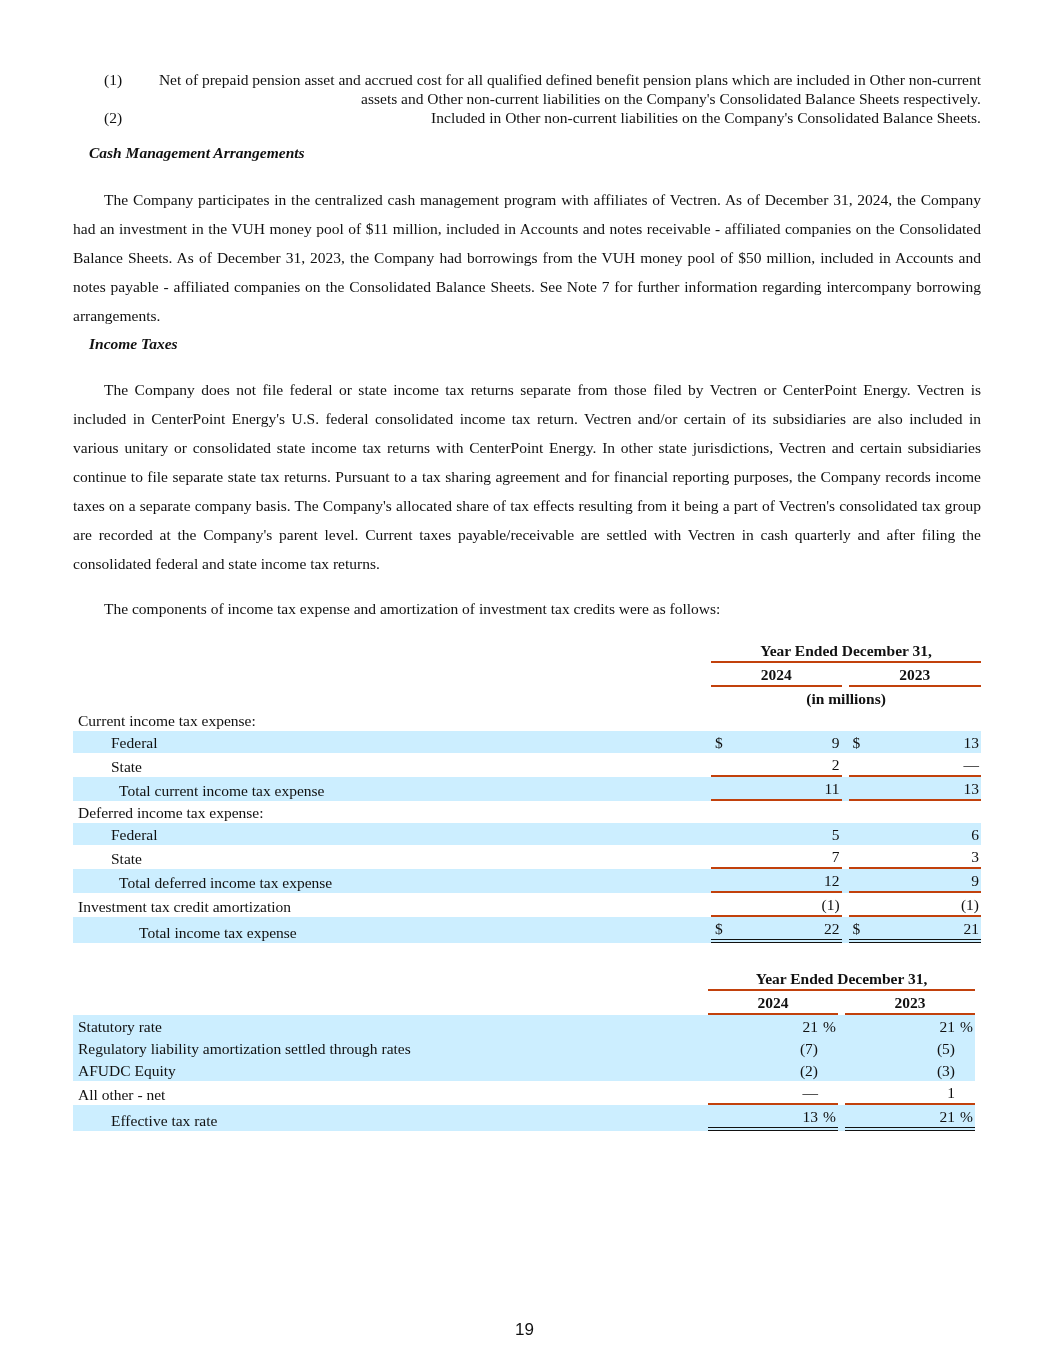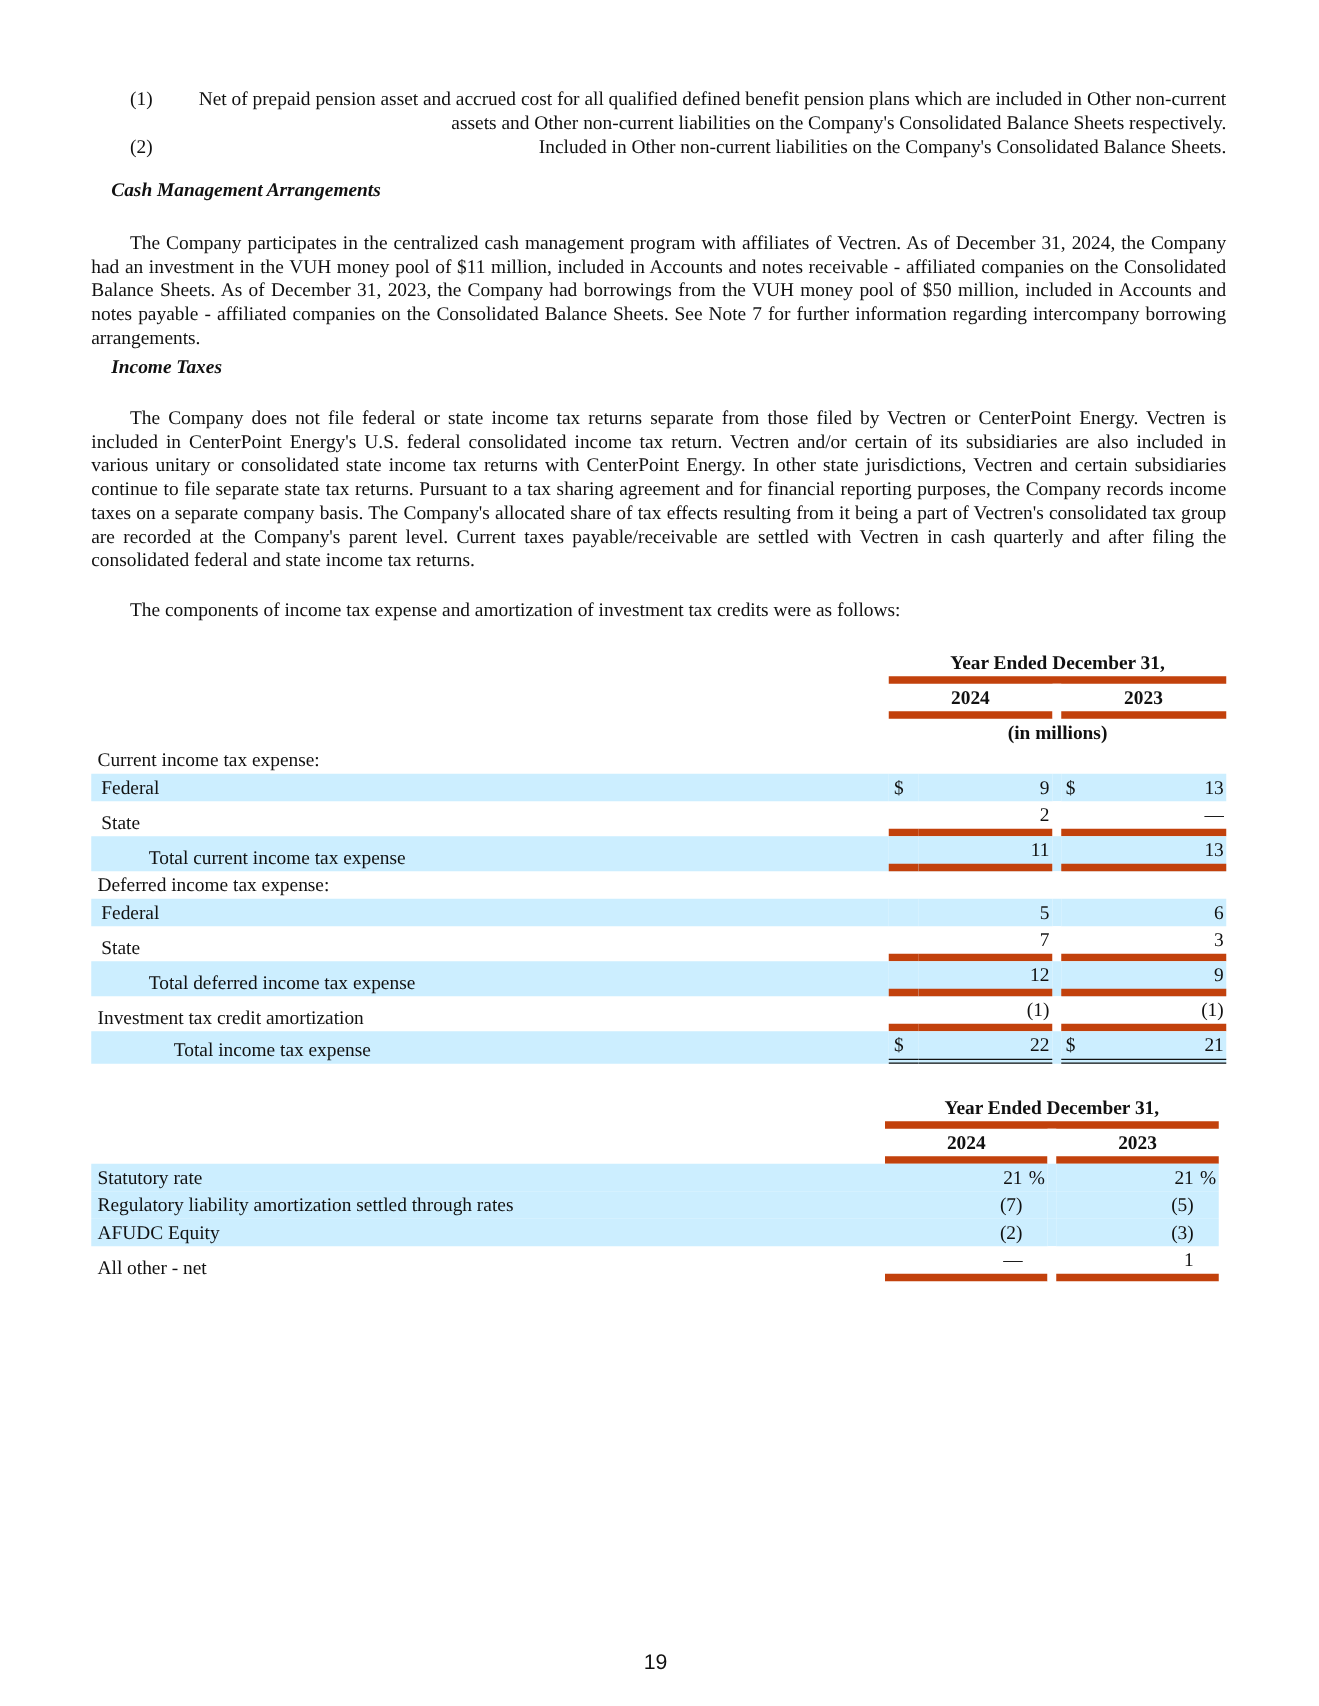--- a/index.html
+++ b/index.html
@@ -6,34 +6,34 @@
   body {
     width: 1055px; height: 1365px; position: relative; overflow: hidden;
     font-family: "Liberation Serif", serif; font-size: 15.5px; color: #111111;
   }
   .page { position: absolute; left: 73px; top: 70px; width: 908px; }
   .footnotes { margin: 0; padding: 0; list-style: none; }
   .footnotes li { display: flex; line-height: 19px; }
   .fn-num { width: 31px; flex: none; padding-left: 31px; }
   .fn-text { flex: 1; text-align: right; }
   .heading { font-weight: bold; font-style: italic; margin: 0; padding-left: 16px; line-height: 20px; }
-  .para { text-align: justify; text-indent: 31px; line-height: 19px; margin: 0; font-family: Liberation Serif, serif; }
+  .para { text-align: justify; text-indent: 31px; line-height: 29px; margin: 0; font-family: Liberation Serif, serif; }
   .intro { text-indent: 31px; line-height: 20px; margin: 0; }
   table { border-collapse: separate; border-spacing: 0; width: 100%; }
   td { padding: 0; height: 22px; line-height: 20px; vertical-align: bottom; }
   .band td { background: #cceeff; }
   .band td.gap, .band td.gap2 { background: #cceeff; }
   .lbl { padding-left: 5px; }
-  .ind1 { padding-left: 8px; }
+  .ind1 { padding-left: 38px; }
   .ind2 { padding-left: 46px; }
   .ind3 { padding-left: 66px; }
   .num { text-align: right; padding-right: 2px; }
   .cur { text-align: left; padding-left: 4px; width: 20px; }
   .hdr { font-weight: bold; text-align: center; }
-  .bb { border-bottom: 6px solid #c2410c; }
+  .bb { border-bottom: 2px solid #c2410c; }
   .dbl { border-bottom: 4px double #111; }
   .gap { width: 7px; background: #fff; }
   .plain td.gap { background: #fff; }
   .page-number {
     position: absolute; left: 0; width: 1049px; top: 1320px; text-align: center;
     font-family: "Liberation Sans", sans-serif; font-size: 17px;
   }
   .pct { display: inline-block; width: 18px; text-align: right; }
 </style>
 </head>
@@ -203,18 +203,24 @@
       <td class="num"><span>(2)</span><span class="pct"></span></td>
       <td class="gap"></td>
       <td class="num"><span>(3)</span><span class="pct"></span></td>
     </tr>
     <tr class="plain">
       <td class="lbl">All other - net</td>
       <td class="num bb"><span>—</span><span class="pct"></span></td>
       <td class="gap"></td>
       <td class="num bb"><span>1</span><span class="pct"></span></td>
     </tr>
+    <tr class="band">
+      <td class="lbl ind1">Effective tax rate</td>
+      <td class="num dbl"><span>13</span><span class="pct">%</span></td>
+      <td class="gap"></td>
+      <td class="num dbl"><span>21</span><span class="pct">%</span></td>
+    </tr>
   </tbody>
     </table>
 
 </div>
 
 <div class="page-number">19</div>
 
 </body></html>

